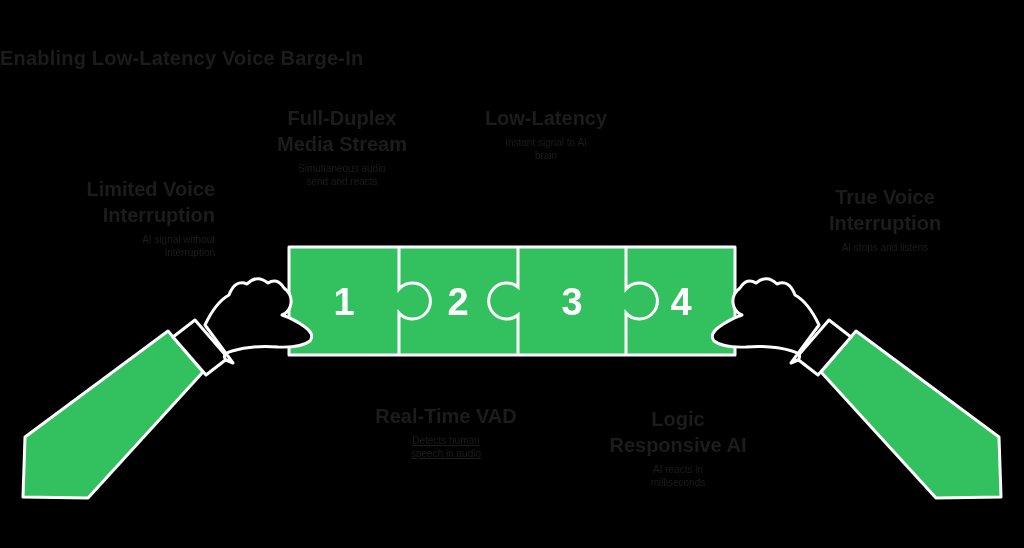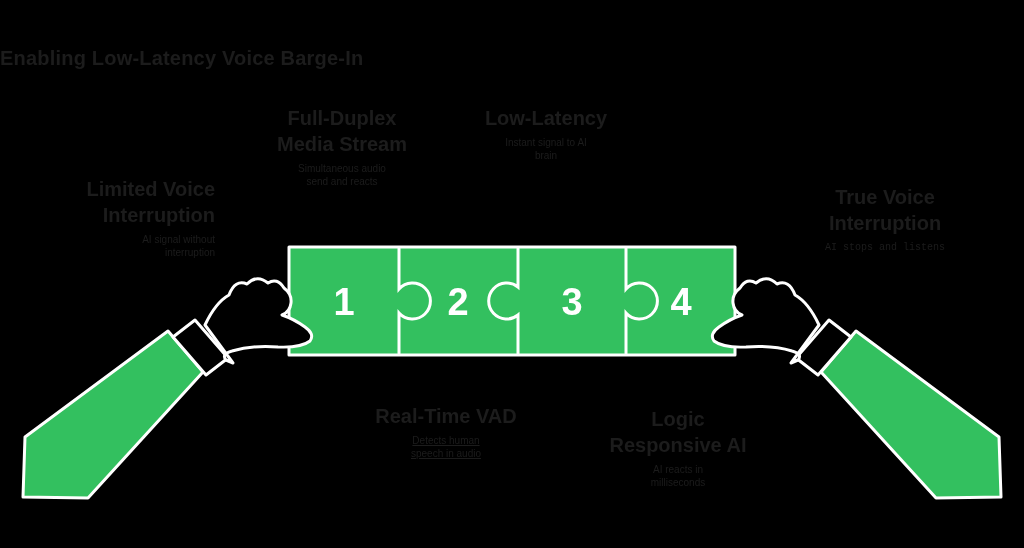--- a/index.html
+++ b/index.html
@@ -29,21 +29,21 @@
   .label .heading{font-size:20px;font-weight:700;line-height:1.3;}
   .label .desc{font-size:10px;font-weight:400;line-height:1.25;margin-top:6px;}
   .label span{display:block;}
   .lbl-center{text-align:center;}
   .lbl-right{text-align:right;}
   .lbl-left{text-align:center;}
   .label-limited{right:809px;top:176px;width:150px;}
   .label-fullduplex{left:257px;top:105px;width:170px;}
   .label-lowlatency{left:466px;top:105px;width:160px;}
   .label-truevoice{left:810px;top:184px;width:150px;}
-  .label-truevoice .desc{white-space:nowrap;font-family:Liberation Mono, monospace;}
+  .label-truevoice .desc{white-space:nowrap;}
   .label-vad{left:346px;top:403px;width:200px;}
   .label-vad .desc{max-width:135px;margin-left:auto;margin-right:auto;text-decoration:underline;}
   .label-responsive{left:598px;top:406px;width:160px;}
   .label-responsive .desc{max-width:100px;margin-left:auto;margin-right:auto;}
 
   .green-shape{fill:var(--green,#33c05f);stroke:var(--outline,#fff);stroke-width:3;stroke-linejoin:round;}
   .black-shape{fill:#000;stroke:var(--outline,#fff);stroke-width:3;stroke-linejoin:round;}
   .divider{fill:none;stroke:var(--outline,#fff);stroke-width:3;stroke-linecap:round;}
   .num{fill:var(--number,#fff);font-family:"Liberation Sans",sans-serif;font-size:38px;font-weight:700;text-anchor:middle;}
 </style>

